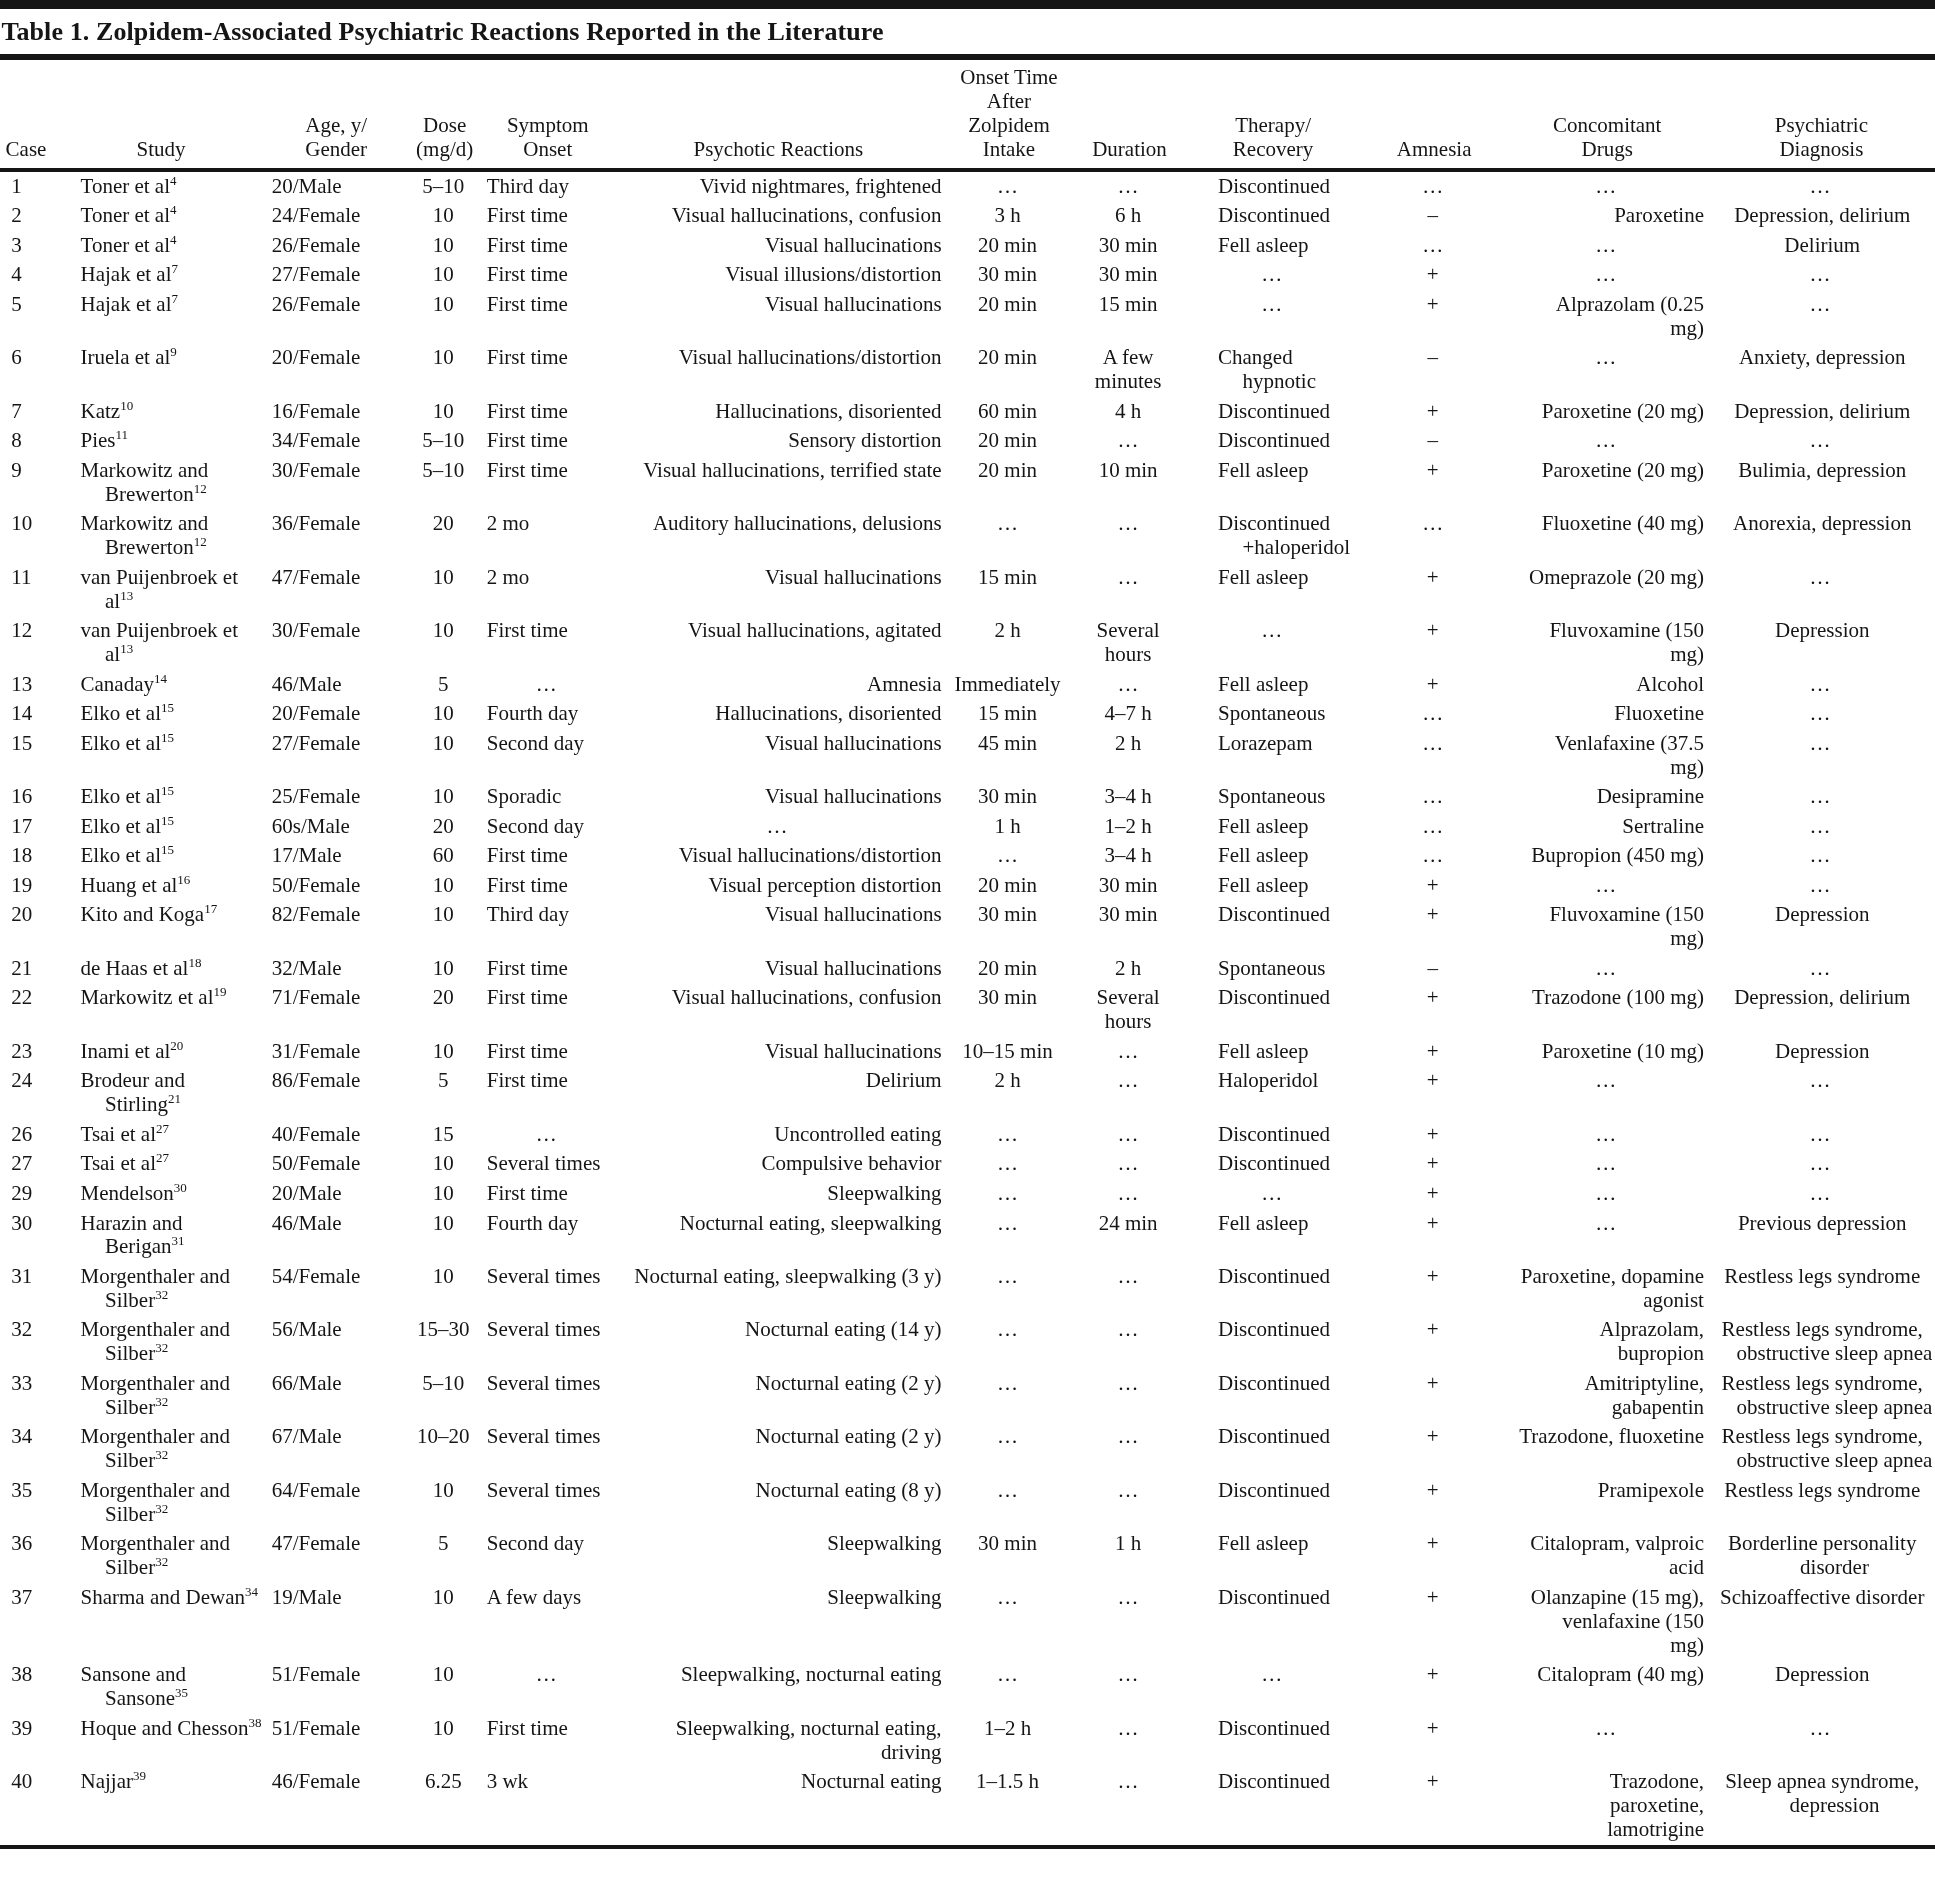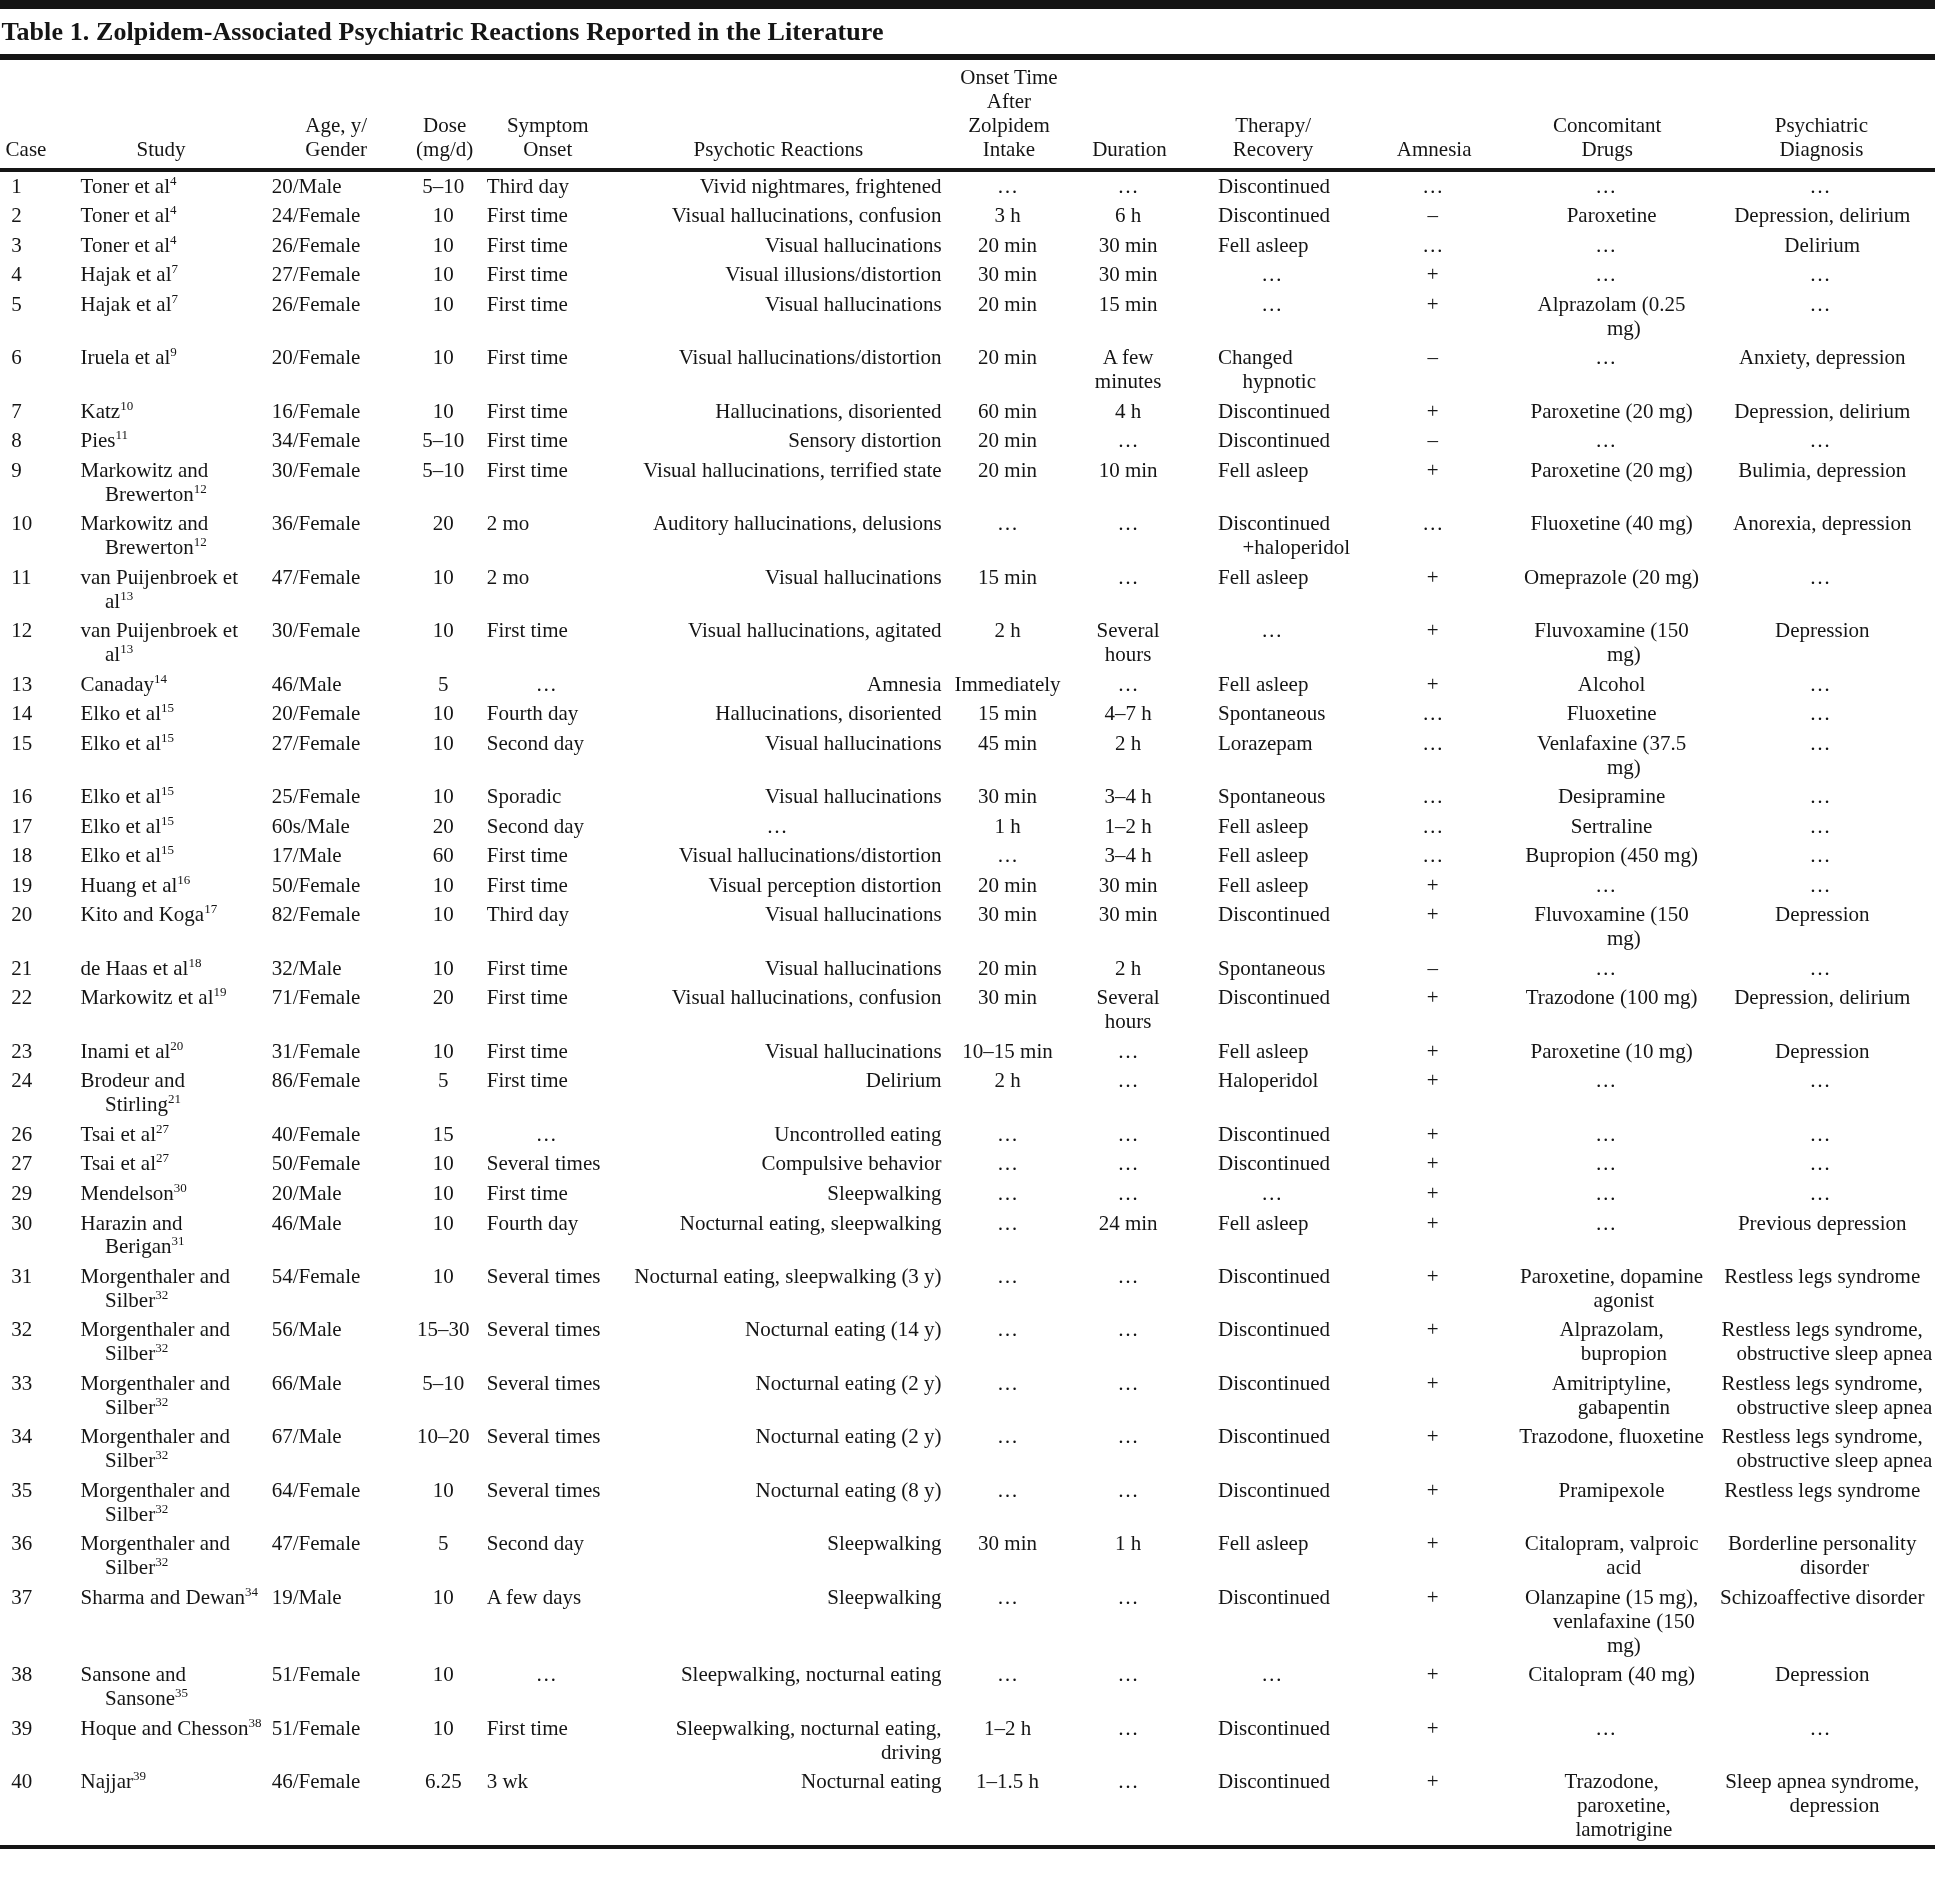--- a/index.html
+++ b/index.html
@@ -37,21 +37,21 @@
   td.c-case     { text-align:left;  padding-left:11.2px; }
   td.c-study    { text-align:left;  padding-left:49px;  text-indent:-24.5px; }
   td.c-age      { text-align:left;  padding-left:5.6px;font-family:Liberation Serif, serif; }
   td.c-dose     { text-align:center; }
   td.c-onset    { text-align:left;  padding-left:28px;  text-indent:-24.5px; }
   td.c-symptoms { text-align:right;  padding-left:28px;  text-indent:-24.5px; }
   td.c-time     { text-align:center; }
   td.c-duration { text-align:center; }
   td.c-therapy  { text-align:left;  padding-left:57px;  text-indent:-24.5px; }
   td.c-amnesia  { text-align:center; }
-  td.c-drugs    { text-align:center;  padding-left:36px;  text-indent:-24.5px; }
+  td.c-drugs    { text-align:right;  padding-left:36px;  text-indent:-24.5px; }
   td.c-diagnosis{ text-align:center;  padding-left:29px;  text-indent:-24.5px; }
   td.dots       { text-align:center; padding-left:0; text-indent:0; }
 
   sup { font-size:0.62em; line-height:0; vertical-align:super; }
 </style>
 </head>
 <body>
 
 <div class="page">
   <div class="title">Table 1. Zolpidem-Associated Psychiatric Reactions Reported in the Literature</div>

